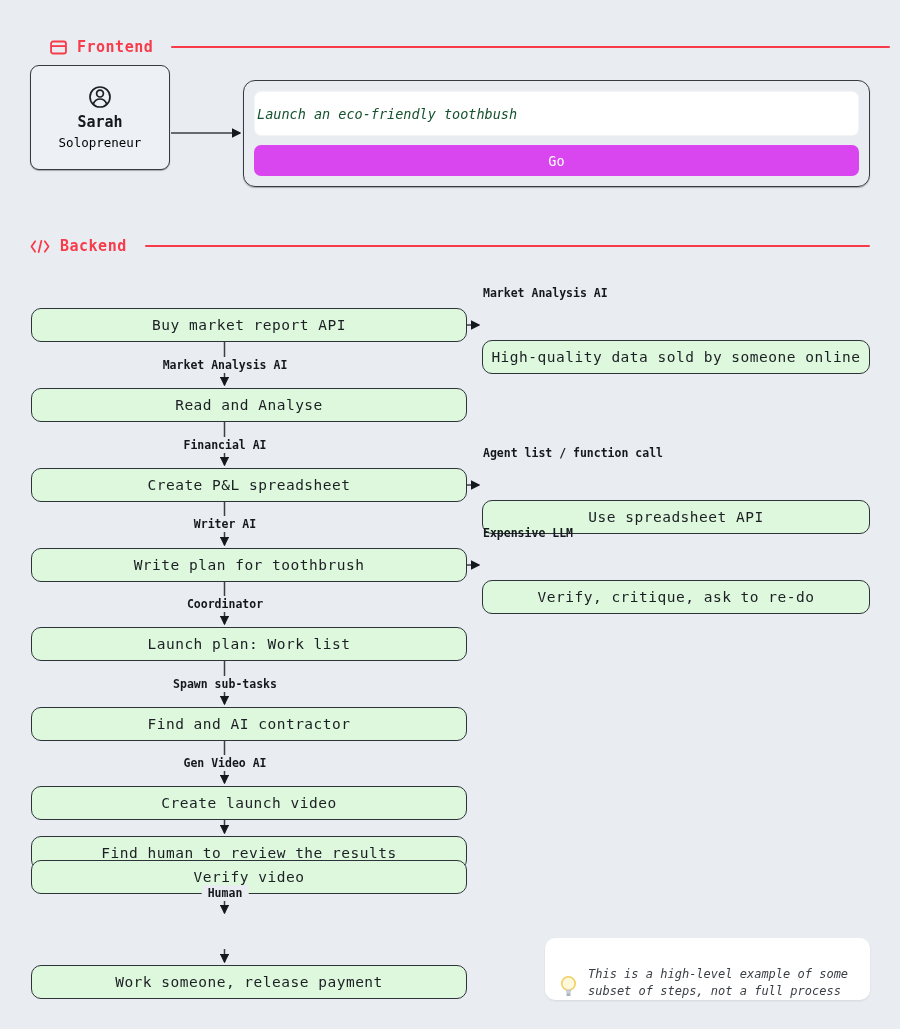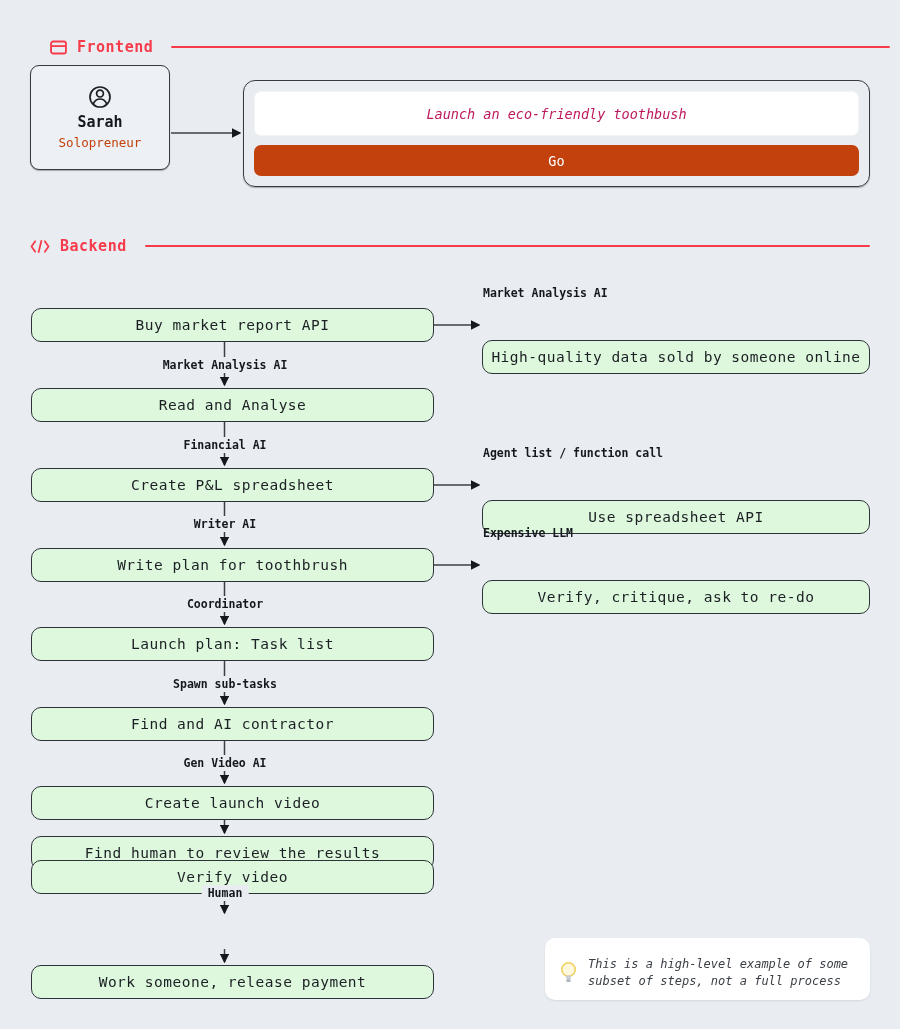--- a/index.html
+++ b/index.html
@@ -18,62 +18,62 @@
   }
   .section-line{flex:1;height:2px;background:#f73b4b;margin-left:8px;border-radius:1px;}
   
   .user-card{
     position:absolute;left:30px;top:65px;width:140px;height:105px;box-sizing:border-box;
     background:#edf1f5;border:1.6px solid #363b42;border-radius:9px;
     display:flex;flex-direction:column;align-items:center;justify-content:center;gap:4px;
     box-shadow:0 1px 1px rgba(40,45,55,.35);z-index:2;
   }
   .user-name{font-size:15px;font-weight:bold;color:#15181c;}
-  .user-role{font-size:12.5px;color:#c2410c;}
+  .user-role{font-size:12.5px;color:#000000;}
   .prompt-panel{
     position:absolute;left:243px;top:80px;width:627px;height:107px;box-sizing:border-box;
     border:1.6px solid #363b42;border-radius:12px;
     display:flex;flex-direction:column;justify-content:space-between;padding:10px;
     box-shadow:0 1px 1px rgba(40,45,55,.35);z-index:2;
   }
   .prompt-input{
     height:45px;box-sizing:border-box;width:100%;
     background:#ffffff;border:1px solid #f2f4f6;border-radius:7px;
-    text-align:center;font-style:italic;font-size:13.5px;color:#be185d;
+    font-style:italic;font-size:13.5px;color:#14532d;
     font-family:"DejaVu Sans Mono","Liberation Mono",monospace;outline:none;
   }
   .go-button{
     height:31px;box-sizing:border-box;width:100%;border:none;border-radius:7px;
-    background:#c2410c;color:#ffffff;font-size:13.5px;cursor:pointer;
+    background:#d946ef;color:#ffffff;font-size:13.5px;cursor:pointer;
     font-family:"DejaVu Sans Mono","Liberation Mono",monospace;
   }
   
   .node{
     position:absolute;height:34px;box-sizing:border-box;
     background:#ddf8dd;border:1.5px solid #2e333a;border-radius:10px;
     display:flex;align-items:center;justify-content:center;
     font-size:14.5px;color:#1c1f23;letter-spacing:.5px;z-index:2;white-space:nowrap;
   }
-  .node-left{left:31px;width:403px;}
+  .node-left{left:31px;width:436px;}
   .node-right{left:482px;width:388px;margin-top:32px;}
   .edge-label{
     position:absolute;left:225px;transform:translateX(-50%);
     background:#e9edf1;padding:1px 6px;
     font-size:11.5px;font-weight:bold;color:#15181c;white-space:nowrap;z-index:3;
   }
   .side-tag{
     position:absolute;left:483px;
     font-size:11.5px;font-weight:bold;color:#15181c;white-space:nowrap;z-index:3;
   }
   .flow-svg{position:absolute;left:0;top:0;z-index:1;pointer-events:none;}
   
   .note-box{
     position:absolute;left:545px;top:938px;width:325px;height:62px;box-sizing:border-box;
     background:#ffffff;border-radius:10px;
-    display:flex;align-items:center;gap:12px;padding:8px 14px 0 16px;
+    display:flex;align-items:flex-end;gap:12px;padding:8px 14px 0 16px;
     box-shadow:0 1px 2px rgba(60,70,80,.12);z-index:2;
   }
   .note-text{
     font-size:12px;line-height:17px;font-style:italic;color:#3a3f45;width:267px;
   }
   .icon{display:inline-flex;align-items:center;justify-content:center;}
 </style>
 </head>
 <body>
 
@@ -138,21 +138,21 @@
 
   <line x1="420" y1="325" x2="479" y2="325" stroke="#3a3f45" stroke-width="1.5" marker-start="url(#arrow)" marker-end="url(#arrow)"></line>
   <line x1="420" y1="485" x2="479" y2="485" stroke="#3a3f45" stroke-width="1.5" marker-start="url(#arrow)" marker-end="url(#arrow)"></line>
   <line x1="420" y1="565" x2="479" y2="565" stroke="#3a3f45" stroke-width="1.5" marker-start="url(#arrow)" marker-end="url(#arrow)"></line>
 </svg>
 
 <div class="node node-left" style="top:308px;">Buy market report API</div>
 <div class="node node-left" style="top:388px;">Read and Analyse</div>
 <div class="node node-left" style="top:468px;">Create P&amp;L spreadsheet</div>
 <div class="node node-left" style="top:548px;">Write plan for toothbrush</div>
-<div class="node node-left" style="top:627px;">Launch plan: Task list</div>
+<div class="node node-left" style="top:627px;">Launch plan: Work list</div>
 <div class="node node-left" style="top:707px;">Find and AI contractor</div>
 <div class="node node-left" style="top:786px;">Create launch video</div>
 <div class="node node-left" style="top:836px;">Find human to review the results</div>
 <div class="node node-left" style="top:860px;">Verify video</div>
 <div class="node node-left" style="top:965px;">Work someone, release payment</div>
 
 <div class="edge-label" style="top:357px;">Market Analysis AI</div>
 <div class="edge-label" style="top:437px;">Financial AI</div>
 <div class="edge-label" style="top:516px;">Writer AI</div>
 <div class="edge-label" style="top:596px;">Coordinator</div>

